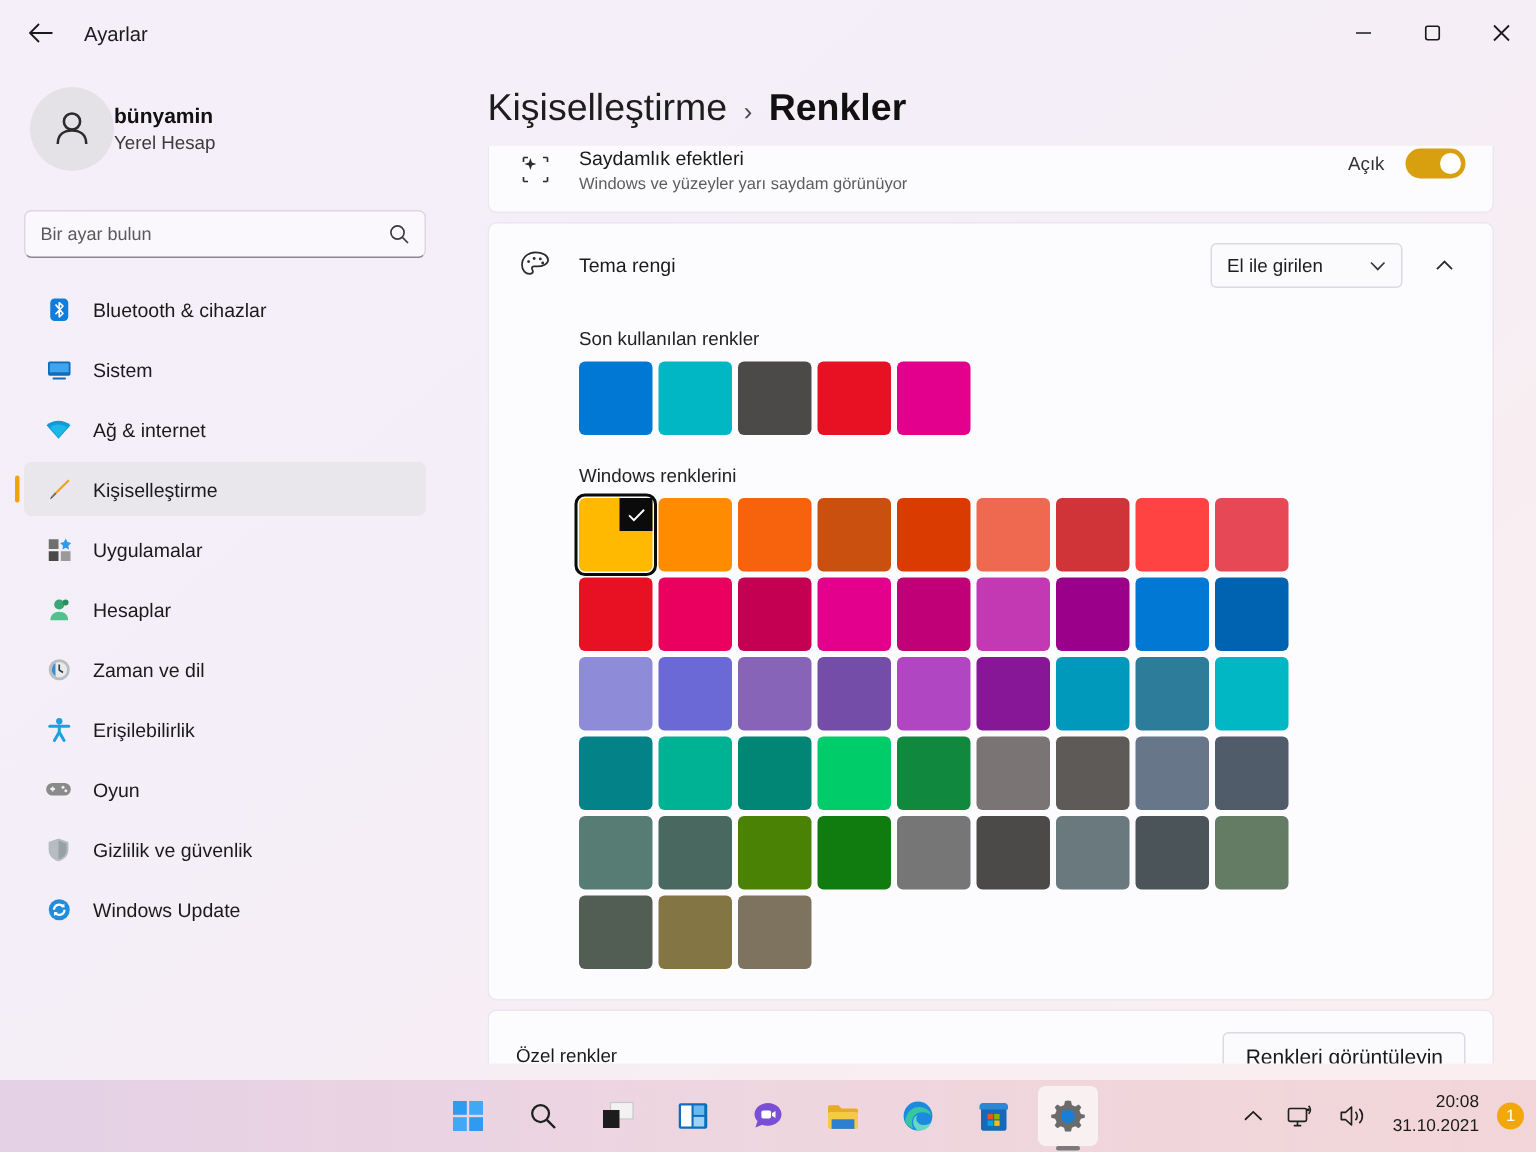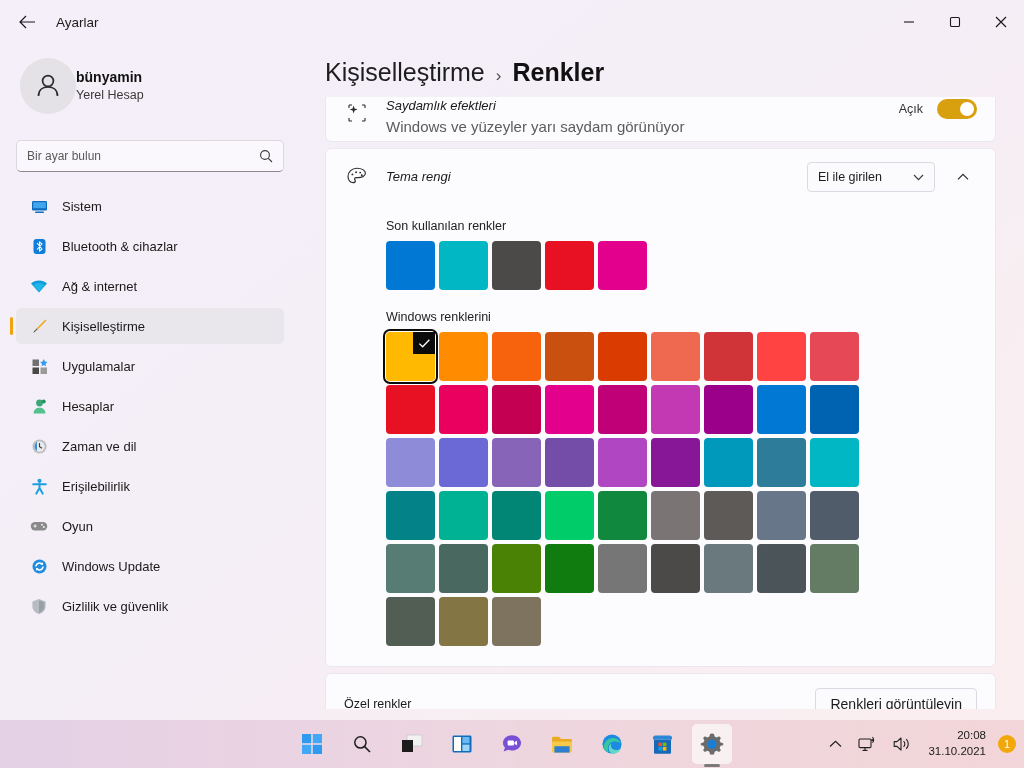--- a/index.html
+++ b/index.html
@@ -104,22 +104,22 @@
     margin-bottom: 6px;
   }
   .card.clipped-top { border-top: 0; border-radius: 0 0 6px 6px; }
 
   .row {
     display: flex; align-items: center;
     padding: 0 18px; min-height: 56px;
   }
   .rowicon { width: 26px; display: flex; align-items: center; justify-content: center; margin-right: 16px; }
   .rowtexts { flex: 1; }
-  .rowtitle { font-size: 13px; color: #1a1a1a; line-height: 1.4; font-style: italic; }
-  .rowsub { font-size: 15px; color: #5c5c5c; line-height: 1.45; margin-top: 1px; }
+  .rowtitle { font-size: 13px; color: #1a1a1a; line-height: 1.4; }
+  .rowsub { font-size: 11px; color: #5c5c5c; line-height: 1.45; margin-top: 1px; }
   .rowright { display: flex; align-items: center; gap: 14px; }
   .togglelabel { font-size: 12.5px; color: #333; }
 
   .toggle {
     width: 40px; height: 20px; border-radius: 10px;
     background: #d8a00f; position: relative; cursor: pointer;
   }
   .toggle .knob {
     position: absolute; right: 3px; top: 3px;
     width: 14px; height: 14px; border-radius: 50%; background: #fff;
@@ -258,36 +258,36 @@
       <circle cx="6" cy="6" r="4.4" fill="none" stroke="#3a3a3a" stroke-width="1.1"></circle>
       <path d="M9.3 9.3 L13 13" stroke="#3a3a3a" stroke-width="1.1"></path>
     </svg>
   </div>
 
   <div class="navlist">
 
     <div class="navitem">
       <span class="navicon">
         <svg width="17" height="17" viewBox="0 0 17 17">
+          <rect x="2.5" y="1" width="12" height="15" rx="3" fill="#0f7ddb"></rect>
+          <path d="M6 5 L11 11 L8.5 13.2 V3.8 L11 6 L6 11.5" fill="none" stroke="#fff" stroke-width="1.1" stroke-linejoin="round"></path>
+        </svg>
+      </span>
+      <span class="navlabel">Bluetooth &amp; cihazlar</span>
+    </div>
+
+    <div class="navitem">
+      <span class="navicon">
+        <svg width="17" height="17" viewBox="0 0 17 17">
           <rect x="1" y="3" width="15" height="9.5" rx="1.2" fill="#0f6cbd"></rect>
           <rect x="2.2" y="4.2" width="12.6" height="6" fill="#41a5ee"></rect>
           <rect x="4" y="13.6" width="9" height="1.4" rx=".7" fill="#0f6cbd"></rect>
         </svg>
       </span>
       <span class="navlabel">Sistem</span>
-    </div>
-
-    <div class="navitem">
-      <span class="navicon">
-        <svg width="17" height="17" viewBox="0 0 17 17">
-          <rect x="2.5" y="1" width="12" height="15" rx="3" fill="#0f7ddb"></rect>
-          <path d="M6 5 L11 11 L8.5 13.2 V3.8 L11 6 L6 11.5" fill="none" stroke="#fff" stroke-width="1.1" stroke-linejoin="round"></path>
-        </svg>
-      </span>
-      <span class="navlabel">Bluetooth &amp; cihazlar</span>
     </div>
 
     <div class="navitem">
       <span class="navicon">
         <svg width="18" height="17" viewBox="0 0 18 17">
           <path d="M1 5.5 C5 1.5 13 1.5 17 5.5 L9 14.5 Z" fill="#0f9bd8"></path>
           <path d="M3.4 7 C6.2 4.3 11.8 4.3 14.6 7 L9 13.6 Z" fill="#1fb6e8"></path>
         </svg>
       </span>
       <span class="navlabel">Ağ &amp; internet</span>
@@ -358,39 +358,39 @@
           <rect x="4.5" y="5.3" width="1.2" height="3.4" rx=".6" fill="#f0f0f0"></rect>
           <circle cx="12" cy="5.8" r="1" fill="#f0f0f0"></circle>
           <circle cx="13.9" cy="8.1" r="1" fill="#f0f0f0"></circle>
         </svg>
       </span>
       <span class="navlabel">Oyun</span>
     </div>
 
     <div class="navitem">
       <span class="navicon">
+        <svg width="16" height="17" viewBox="0 0 16 17">
+          <path d="M8 1 L14.6 3.4 V8.6 C14.6 12.4 11.6 15 8 16.2 C4.4 15 1.4 12.4 1.4 8.6 V3.4 Z" fill="#b7bcc2"></path>
+          <path d="M8 2.4 L13.3 4.3 V8.6 C13.3 11.7 10.9 13.9 8 14.9 Z" fill="#98a0a8"></path>
+        </svg>
+      </span>
+      <span class="navlabel">Gizlilik ve güvenlik</span>
+    </div>
+
+    <div class="navitem">
+      <span class="navicon">
         <svg width="17" height="17" viewBox="0 0 17 17">
           <circle cx="8.5" cy="8.5" r="7" fill="#1f8de0"></circle>
           <path d="M5 8.5 A3.5 3.5 0 0 1 11.4 6.6" fill="none" stroke="#fff" stroke-width="1.5"></path>
           <path d="M12 8.5 A3.5 3.5 0 0 1 5.6 10.4" fill="none" stroke="#fff" stroke-width="1.5"></path>
           <path d="M11.9 4.3 L12 7 L9.4 6.6 Z" fill="#fff"></path>
           <path d="M5.1 12.7 L5 10 L7.6 10.4 Z" fill="#fff"></path>
         </svg>
       </span>
       <span class="navlabel">Windows Update</span>
-    </div>
-
-    <div class="navitem">
-      <span class="navicon">
-        <svg width="16" height="17" viewBox="0 0 16 17">
-          <path d="M8 1 L14.6 3.4 V8.6 C14.6 12.4 11.6 15 8 16.2 C4.4 15 1.4 12.4 1.4 8.6 V3.4 Z" fill="#b7bcc2"></path>
-          <path d="M8 2.4 L13.3 4.3 V8.6 C13.3 11.7 10.9 13.9 8 14.9 Z" fill="#98a0a8"></path>
-        </svg>
-      </span>
-      <span class="navlabel">Gizlilik ve güvenlik</span>
     </div>
   </div>
 </div>
 
 <div class="content">
   <div class="breadcrumb">
     <span class="crumb1">Kişiselleştirme</span>
     <span class="crumbsep">›</span>
     <span class="crumb2">Renkler</span>
   </div>

